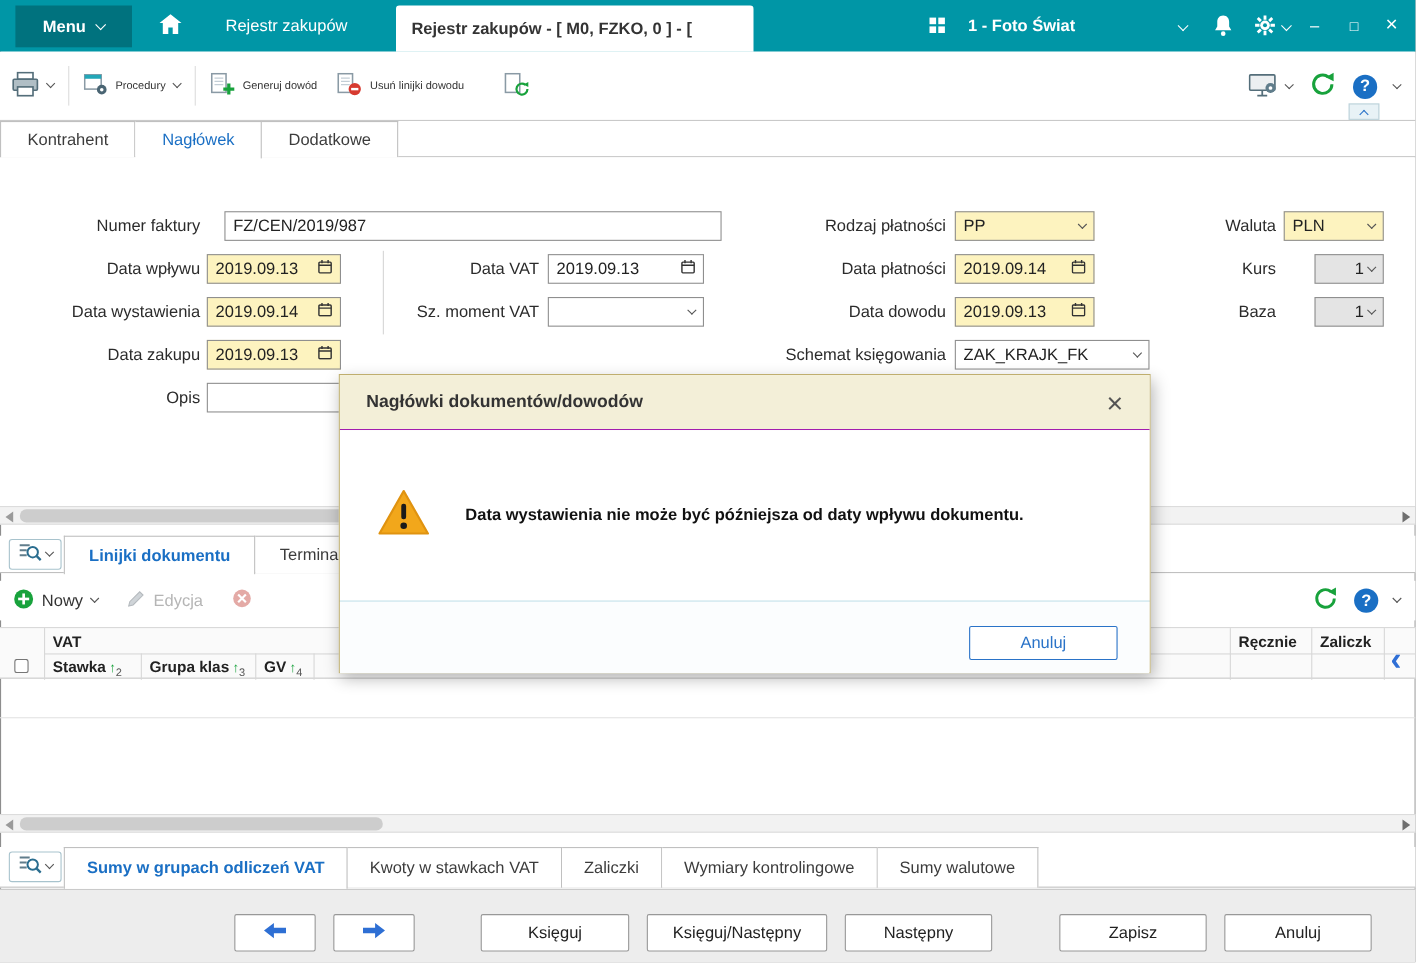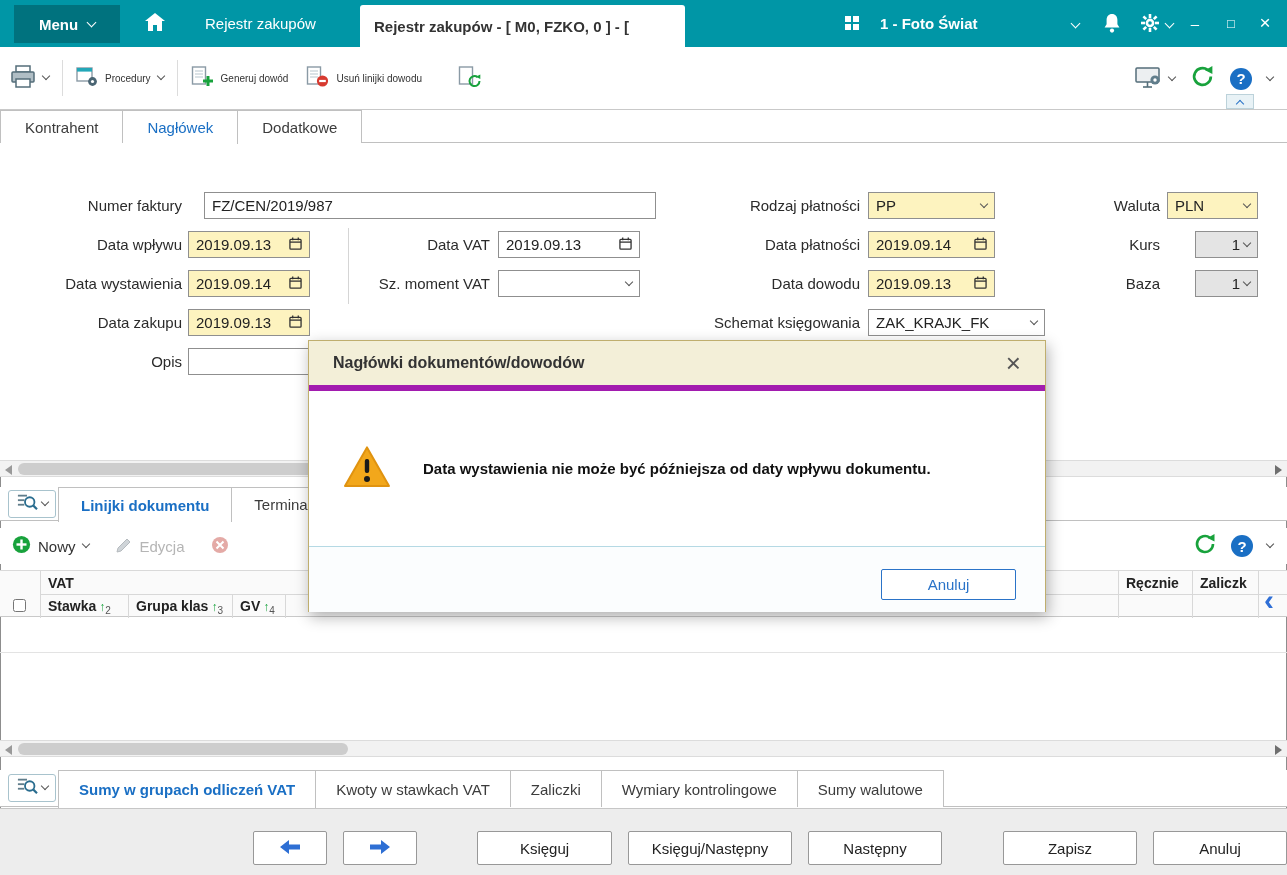--- a/index.html
+++ b/index.html
@@ -87,26 +87,26 @@
   .panel-collapse { position:absolute; left:1264px; top:585px; font-size:30px; font-weight:bold; color:#2f6fd6; cursor:pointer; line-height:30px; }
 
   
   .bottabs { position:absolute; left:0; top:770px; width:100%; height:37px; background:#fff; border-bottom:1px solid #c0c0c0; }
   .bottabs .searchctl { top:4px; }
   .bottabs .ptab { height:37px; padding:0 20px; }
   .bottabs .ptab.active { height:38px; }
 
   .footer { position:absolute; left:0; top:808px; width:100%; height:67px; background:#ededed; border-top:1px solid #c6c6c6; }
   .fbtn { position:absolute; top:22px; height:34px; background:#fff; border:1px solid #989898; border-radius:2px;
-          font-size:15px; color:#222; display:flex; align-items:center; justify-content:center; cursor:pointer;margin-left:40px; }
+          font-size:15px; color:#222; display:flex; align-items:center; justify-content:center; cursor:pointer; }
 
   
   .dialog { position:absolute; left:308px; top:340px; width:738px; height:272px; background:#fff; border:1px solid #bfae6e;
             box-shadow:2px 5px 14px rgba(0,0,0,0.3); z-index:50; }
-  .dlg-header { height:50px; background:#f3efd8; display:flex; align-items:center; padding:0 24px; border-bottom:6px solid #a21caf; }
+  .dlg-header { height:50px; background:#f3efd8; display:flex; align-items:center; padding:0 24px; border-bottom:1px solid #a21caf; }
   .dlg-title { font-size:16px; font-weight:bold; color:#333; flex:1; }
   .dlg-close { font-size:26px; color:#555; cursor:pointer; line-height:26px; }
   .dlg-body { height:155px; display:flex; align-items:center; padding-left:34px; background:#fff; }
   .dlg-msg { font-size:15px; font-weight:bold; color:#111; margin-left:32px; }
   .dlg-sep { height:1px; background:#b5d9e4; }
   .dlg-footer { height:65px; position:relative; background:#fbfdfe; }
   .dlg-cancel { position:absolute; left:572px; top:22px; width:135px; height:31px; background:#fff; border:1px solid #2a73c8;
                 border-radius:2px; color:#2a73c8; font-size:15px; display:flex; align-items:center; justify-content:center; cursor:pointer; }
 </style>
 </head>

